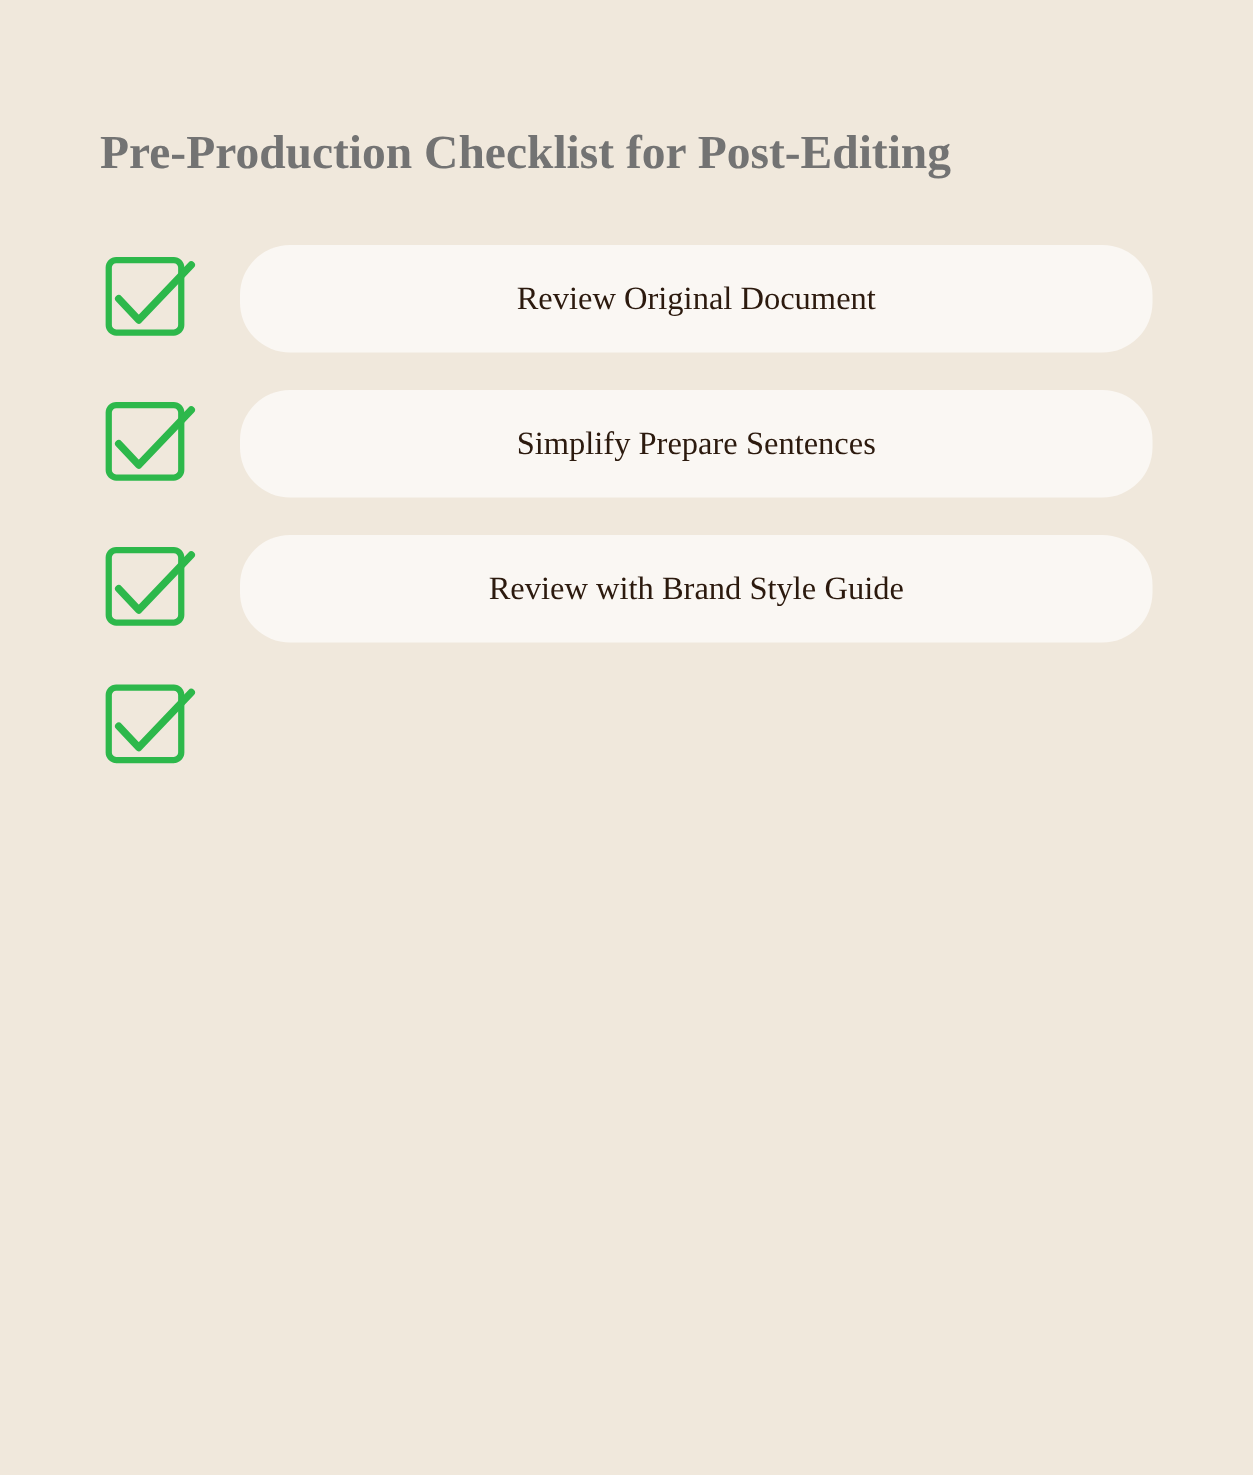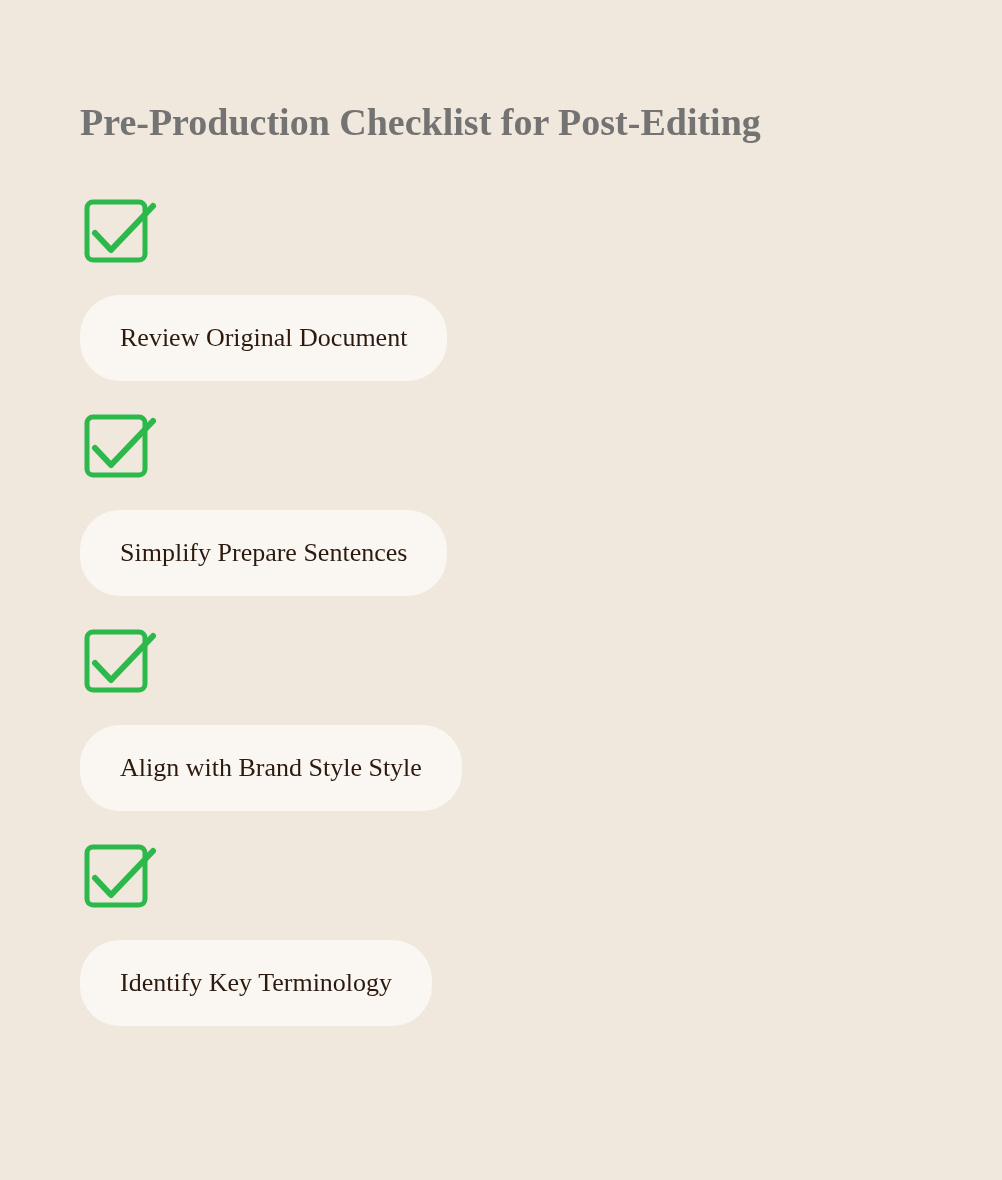--- a/index.html
+++ b/index.html
@@ -31,23 +31,22 @@
 
     .checklist {
       width: 100%;
       display: flex;
       flex-direction: column;
       gap: 30px;
     }
 
     .checklist-item {
       display: flex;
-      align-items: flex-start;
-      gap: 19px;
-      flex-direction: column;
+      align-items: flex-end;
+      gap: 32px;
     }
 
     .checkbox-icon {
       width: 80px;
       height: 80px;
       flex-shrink: 0;
       display: flex;
       align-items: center;
       justify-content: center;
     }
@@ -110,29 +109,26 @@
     <div class="checklist-item">
       <div class="checkbox-icon">
         <svg class="checkbox-svg" viewBox="0 0 75 75" fill="none" xmlns="http://www.w3.org/2000/svg">
 
           <rect x="4" y="4" width="58" height="58" rx="6" ry="6" stroke="#2db84b" stroke-width="5" fill="none"></rect>
 
           <polyline points="12,35 28,52 70,8" stroke="#2db84b" stroke-width="6" stroke-linecap="round" stroke-linejoin="round" fill="none"></polyline>
         </svg>
       </div>
       <div class="item-label-box">
-        <span class="item-label">Align with Brand Style Style</span>
+        <span class="item-label">Review with Brand Style Guide</span>
       </div>
     </div>
     <div class="checklist-item">
       <div class="checkbox-icon">
         <svg class="checkbox-svg" viewBox="0 0 75 75" fill="none" xmlns="http://www.w3.org/2000/svg">
 
           <rect x="4" y="4" width="58" height="58" rx="6" ry="6" stroke="#2db84b" stroke-width="5" fill="none"></rect>
 
           <polyline points="12,35 28,52 70,8" stroke="#2db84b" stroke-width="6" stroke-linecap="round" stroke-linejoin="round" fill="none"></polyline>
         </svg>
       </div>
-      <div class="item-label-box">
-        <span class="item-label">Identify Key Terminology</span>
-      </div>
     </div>
   </div>
 
 </body></html>

